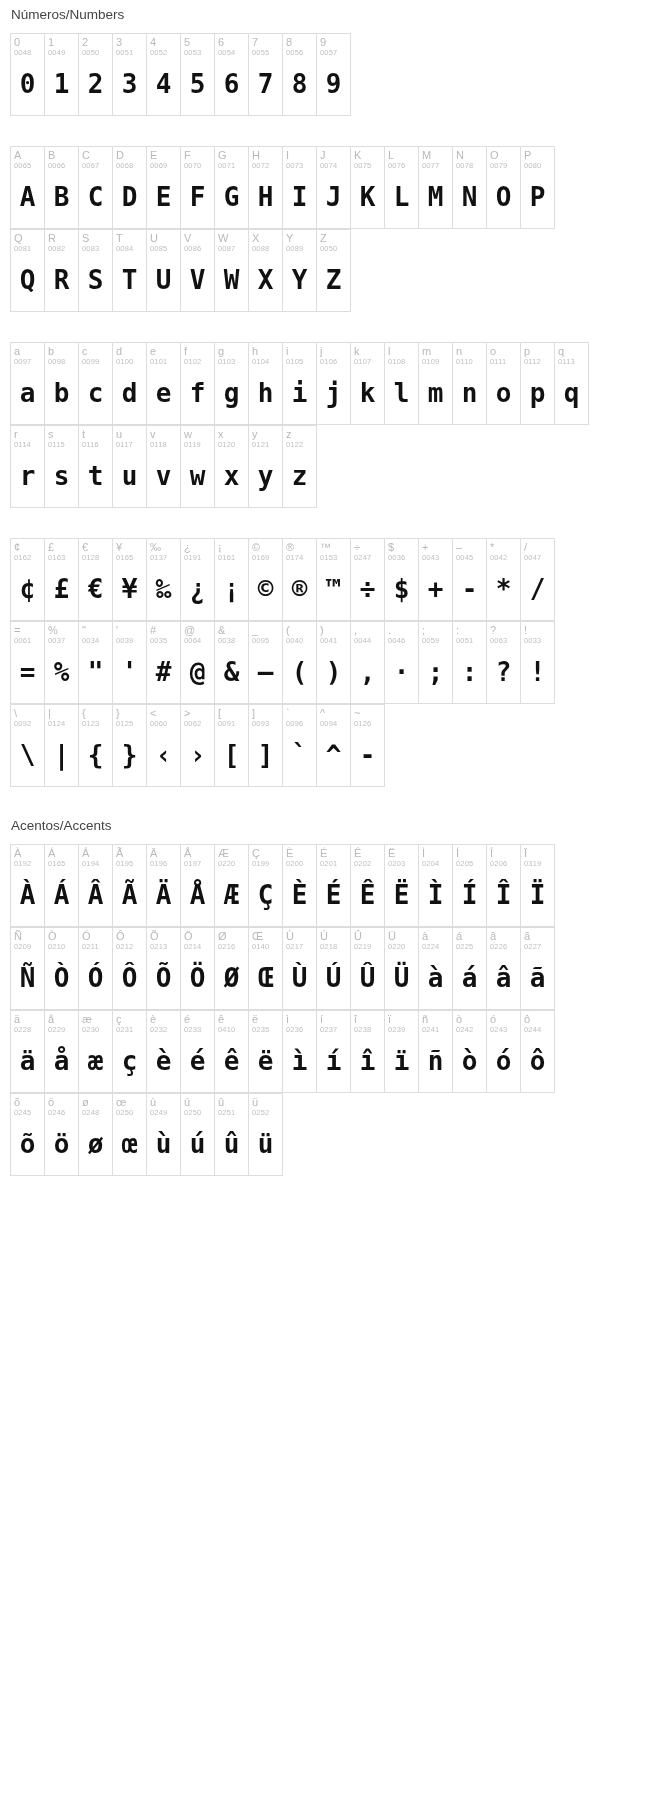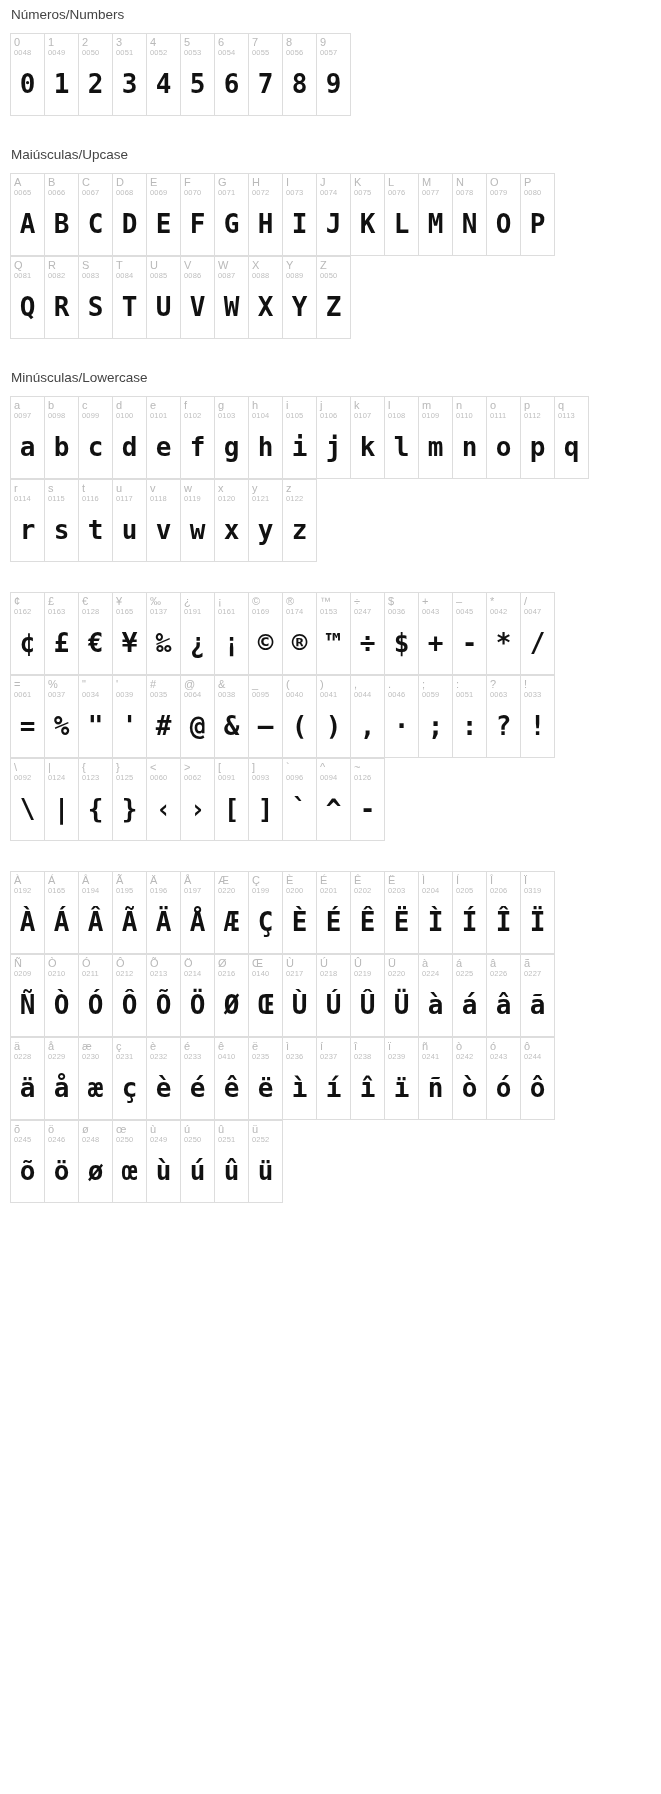--- a/index.html
+++ b/index.html
@@ -165,21 +165,20 @@
                 <span class="ch">9</span>
                 <span class="code">0057</span>
               </div>
               <div class="glyph">9</div>
             </div>
           </div>
         </div>
       </div>
       <div class="section">
         <div class="sec-gap"></div>
-        <div class="section-title">Maiúsculas/Upcase</div>
         <div class="grid-wrap">
           <div class="grid h-upcase">
             <div class="cell">
               <div class="meta">
                 <span class="ch">A</span>
                 <span class="code">0065</span>
               </div>
               <div class="glyph">A</div>
             </div>
             <div class="cell">
@@ -359,21 +358,20 @@
                 <span class="ch">Z</span>
                 <span class="code">0050</span>
               </div>
               <div class="glyph">Z</div>
             </div>
           </div>
         </div>
       </div>
       <div class="section">
         <div class="sec-gap"></div>
-        <div class="section-title">Minúsculas/Lowercase</div>
         <div class="grid-wrap">
           <div class="grid h-lower">
             <div class="cell">
               <div class="meta">
                 <span class="ch">a</span>
                 <span class="code">0097</span>
               </div>
               <div class="glyph">a</div>
             </div>
             <div class="cell">
@@ -869,20 +867,21 @@
                 <span class="ch">~</span>
                 <span class="code">0126</span>
               </div>
               <div class="glyph">-</div>
             </div>
           </div>
         </div>
       </div>
       <div class="section">
         <div class="sec-gap"></div>
+        <div class="section-title">Acentos/Accents</div>
         <div class="grid-wrap">
           <div class="grid h-accents">
             <div class="cell">
               <div class="meta">
                 <span class="ch">À</span>
                 <span class="code">0192</span>
               </div>
               <div class="glyph">À</div>
             </div>
             <div class="cell">

